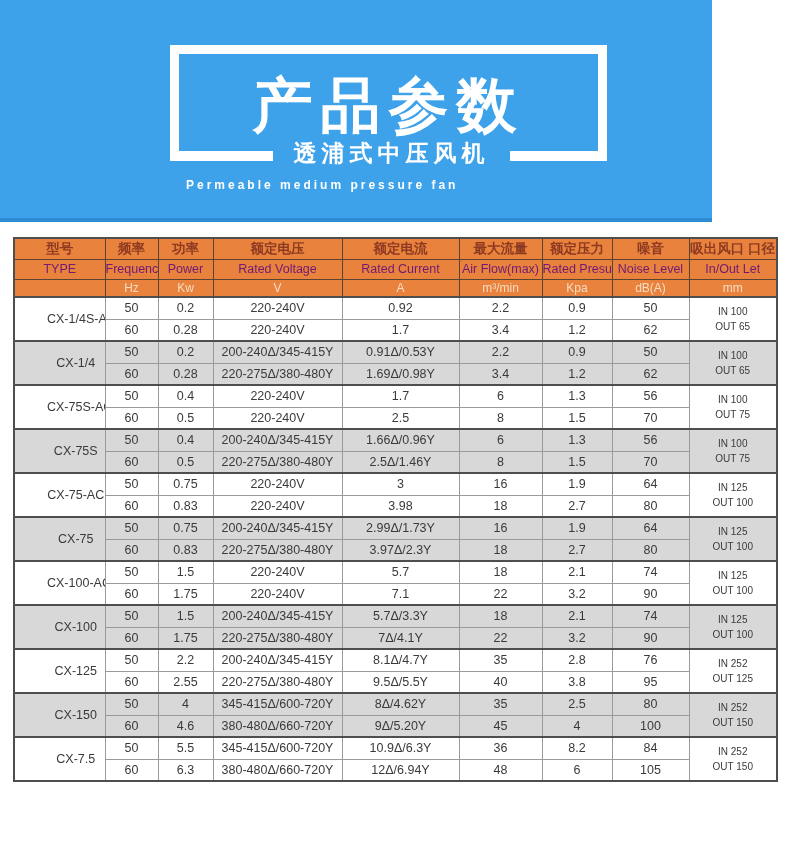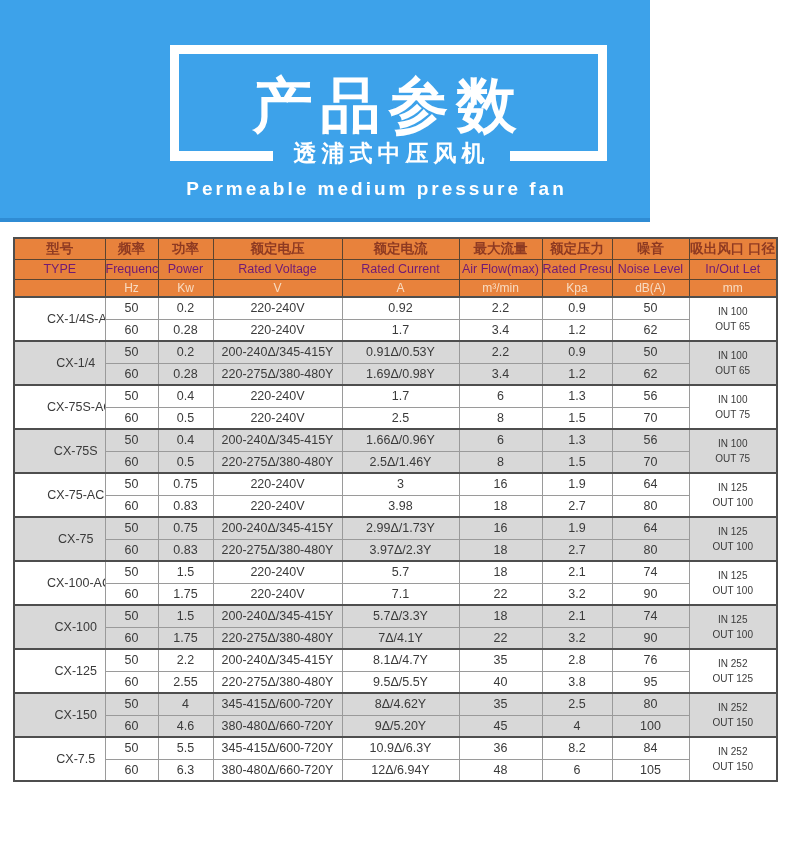--- a/index.html
+++ b/index.html
@@ -7,21 +7,21 @@
   body {
     height: 860px;
     overflow: hidden;
     font-family: "Liberation Sans", "DejaVu Sans", sans-serif;
   }
   .page { position: relative; width: 790px; height: 860px; background: #fff; }
 
   
   .banner {
     position: relative;
-    width: 650px;
+    width: 712px;
     height: 222px;
     background: #3DA2EA;
     border-bottom: 4px solid #2F8CD4;
   }
   .frame {
     position: absolute;
     left: 170px; top: 45px;
     width: 437px; height: 115px;
     border: 9px solid #ffffff;
     border-bottom: none;
@@ -52,25 +52,24 @@
     text-align: center;
     color: #ffffff;
     font-size: 23px;
     font-weight: bold;
     letter-spacing: 5px;
     white-space: nowrap;
     transform: translateY(-3px);
   }
   .banner-subtitle-en {
     position: absolute;
-    left: 158px; top: 178px;
+    left: 186px; top: 178px;
     width: 437px;
-    text-align: center;
     color: #ffffff;
-    font-size: 19px;
+    font-size: 12px;
     font-weight: bold;
     letter-spacing: 3px;
     white-space: nowrap;
   }
 
   
   table.spec {
     border-collapse: collapse;
     table-layout: fixed;
     width: 763px;

